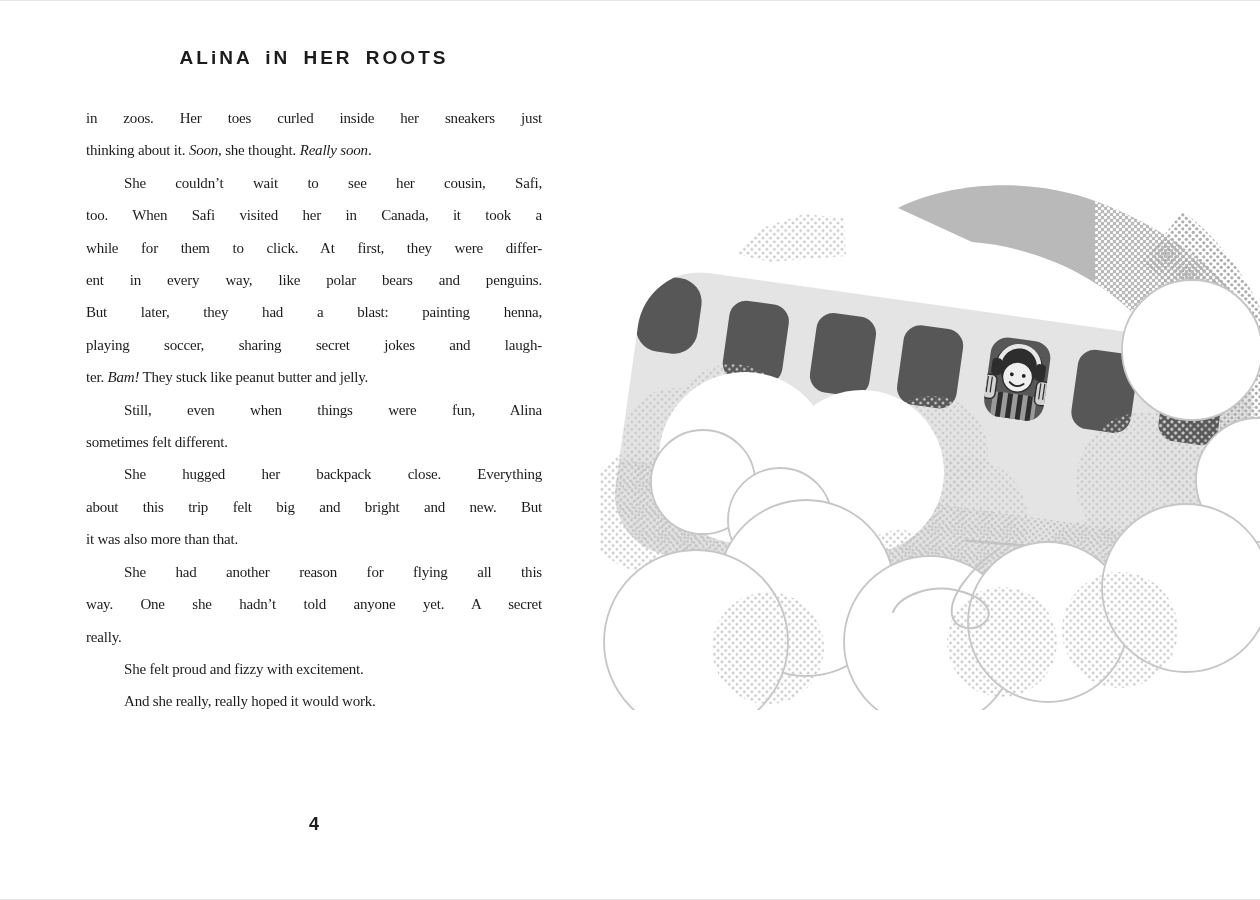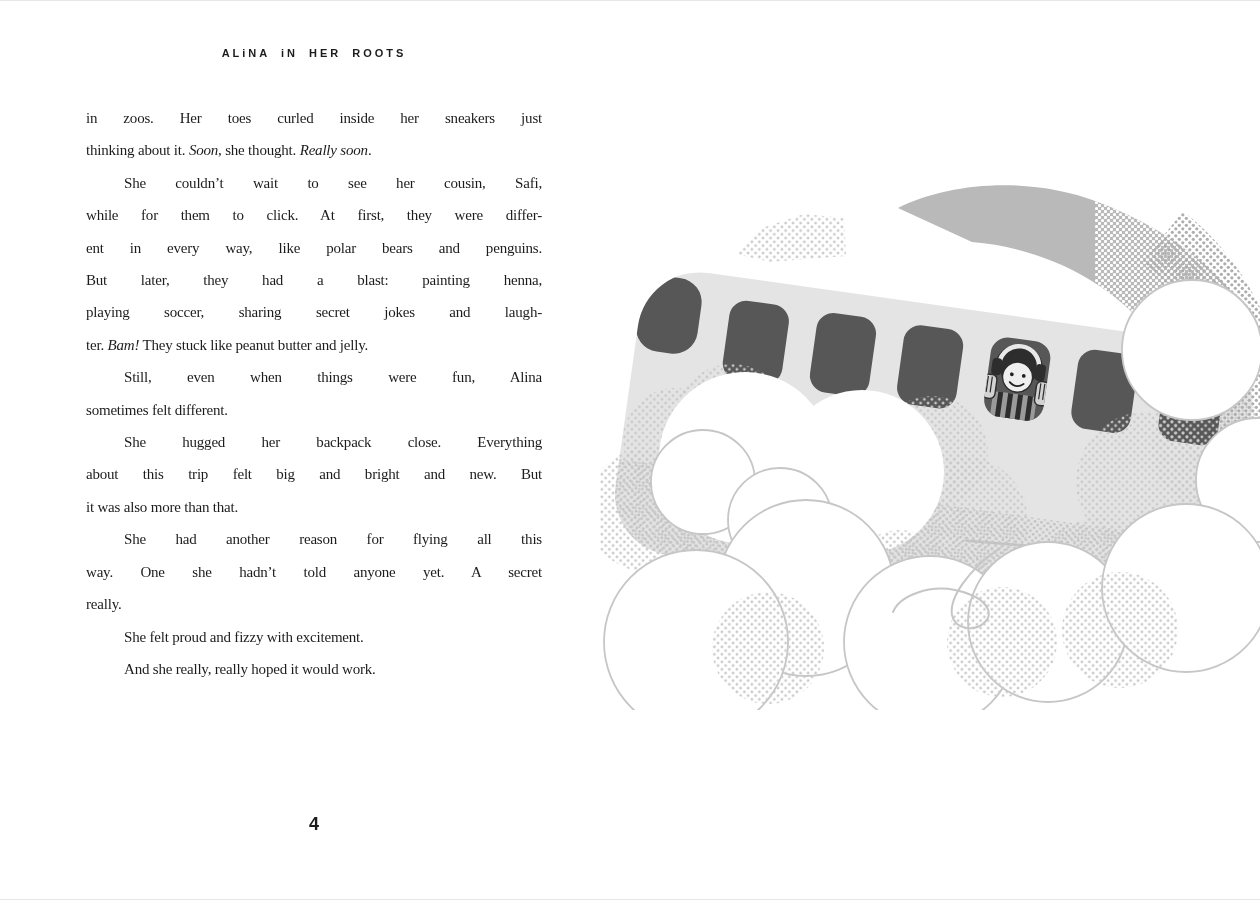--- a/index.html
+++ b/index.html
@@ -2,21 +2,21 @@
 <html style="--ink: #1c1c1c; --fuselage: #e4e4e4; --window: #575757; --wing: #b9b9b9; --dots-light: #c9c9c9; --dots-med: #aeaeae; --dots-belly: #c2c2c2; --cloud-outline: #c6c6c6; --child-hair: #2d2d2d; --child-skin: #efefef; --child-hand: #d2d2d2;"><head>
 <meta charset="utf-8">
 <style>
   html,body{margin:0;padding:0;background:#ffffff;}
   #page{position:relative;width:1260px;height:900px;background:#fff;overflow:hidden;
         font-family:"Liberation Serif",serif;color:var(--ink,#1c1c1c);}
   .edge{position:absolute;left:0;width:1260px;height:1px;background:#e7e7e7;}
   #edge-top{top:0;} #edge-bottom{bottom:0;}
 
   #running-header{position:absolute;left:86px;top:47px;width:456px;text-align:center;
-    font-family:"Liberation Sans",sans-serif;font-weight:bold;font-size:11px;
+    font-family:"Liberation Sans",sans-serif;font-weight:bold;font-size:19px;
     letter-spacing:3px;word-spacing:5px;color:var(--ink);}
   #text-block{position:absolute;left:86px;top:102px;width:456px;}
   .bline{line-height:32.4px;font-size:15px;letter-spacing:-0.2px;
     text-align:justify;text-align-last:justify;white-space:normal;}
   .bline.lastline{text-align-last:left;}
   .bline.indent{text-indent:38px;}
   .bline em{font-style:italic;}
   #page-number{position:absolute;left:86px;top:814px;width:456px;text-align:center;
     font-family:"Liberation Sans",sans-serif;font-weight:bold;font-size:18px;color:var(--ink);}
 
@@ -51,20 +51,21 @@
 <div id="page">
   <div class="edge" id="edge-top"></div>
   <div class="edge" id="edge-bottom"></div>
 
   <div id="running-header">ALiNA iN HER ROOTS</div>
 
   <div id="text-block">
       <div class="bline"><span>in zoos. Her toes curled inside her sneakers just</span></div>
       <div class="bline lastline"><span>thinking about it. </span><em>Soon</em><span>, she thought. </span><em>Really soon</em><span>.</span></div>
       <div class="bline indent"><span>She couldn’t wait to see her cousin, Safi,</span></div>
+      <div class="bline"><span>too. When Safi visited her in Canada, it took a</span></div>
       <div class="bline"><span>while for them to click. At first, they were differ-</span></div>
       <div class="bline"><span>ent in every way, like polar bears and penguins.</span></div>
       <div class="bline"><span>But later, they had a blast: painting henna,</span></div>
       <div class="bline"><span>playing soccer, sharing secret jokes and laugh-</span></div>
       <div class="bline lastline"><span>ter. </span><em>Bam!</em><span> They stuck like peanut butter and jelly.</span></div>
       <div class="bline indent"><span>Still, even when things were fun, Alina</span></div>
       <div class="bline lastline"><span>sometimes felt different.</span></div>
       <div class="bline indent"><span>She hugged her backpack close. Everything</span></div>
       <div class="bline"><span>about this trip felt big and bright and new. But</span></div>
       <div class="bline lastline"><span>it was also more than that.</span></div>

